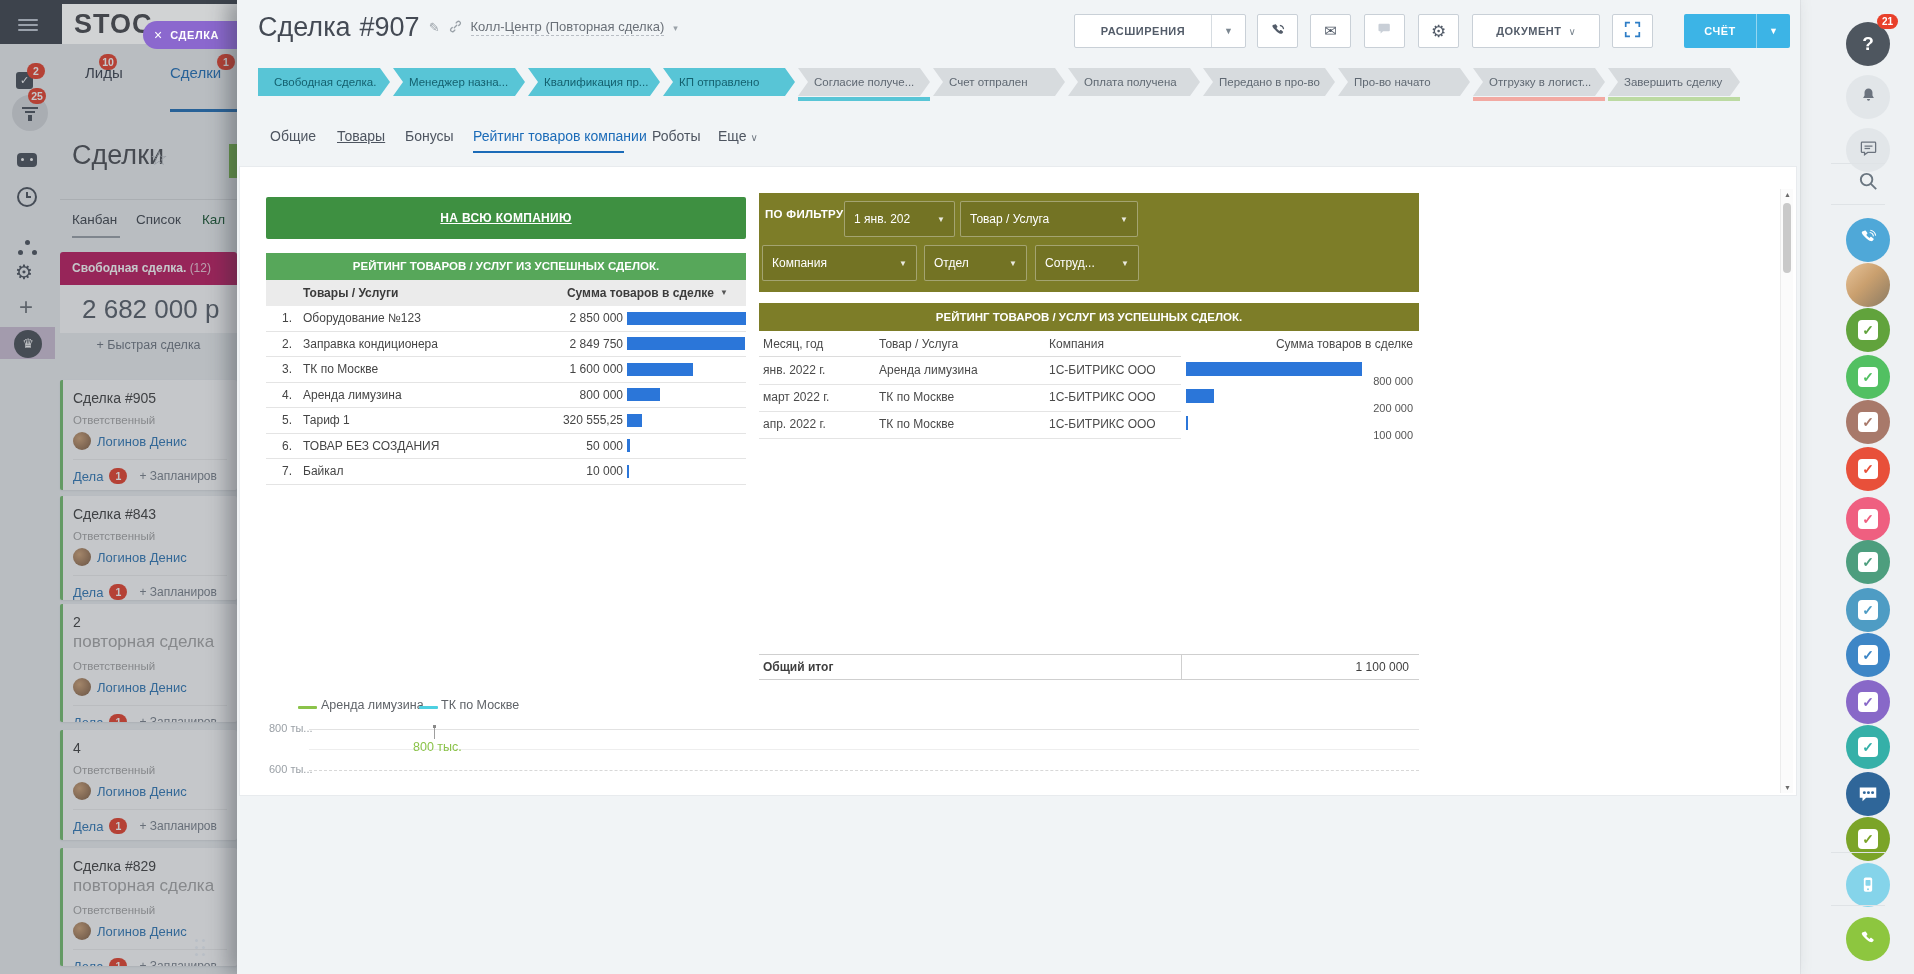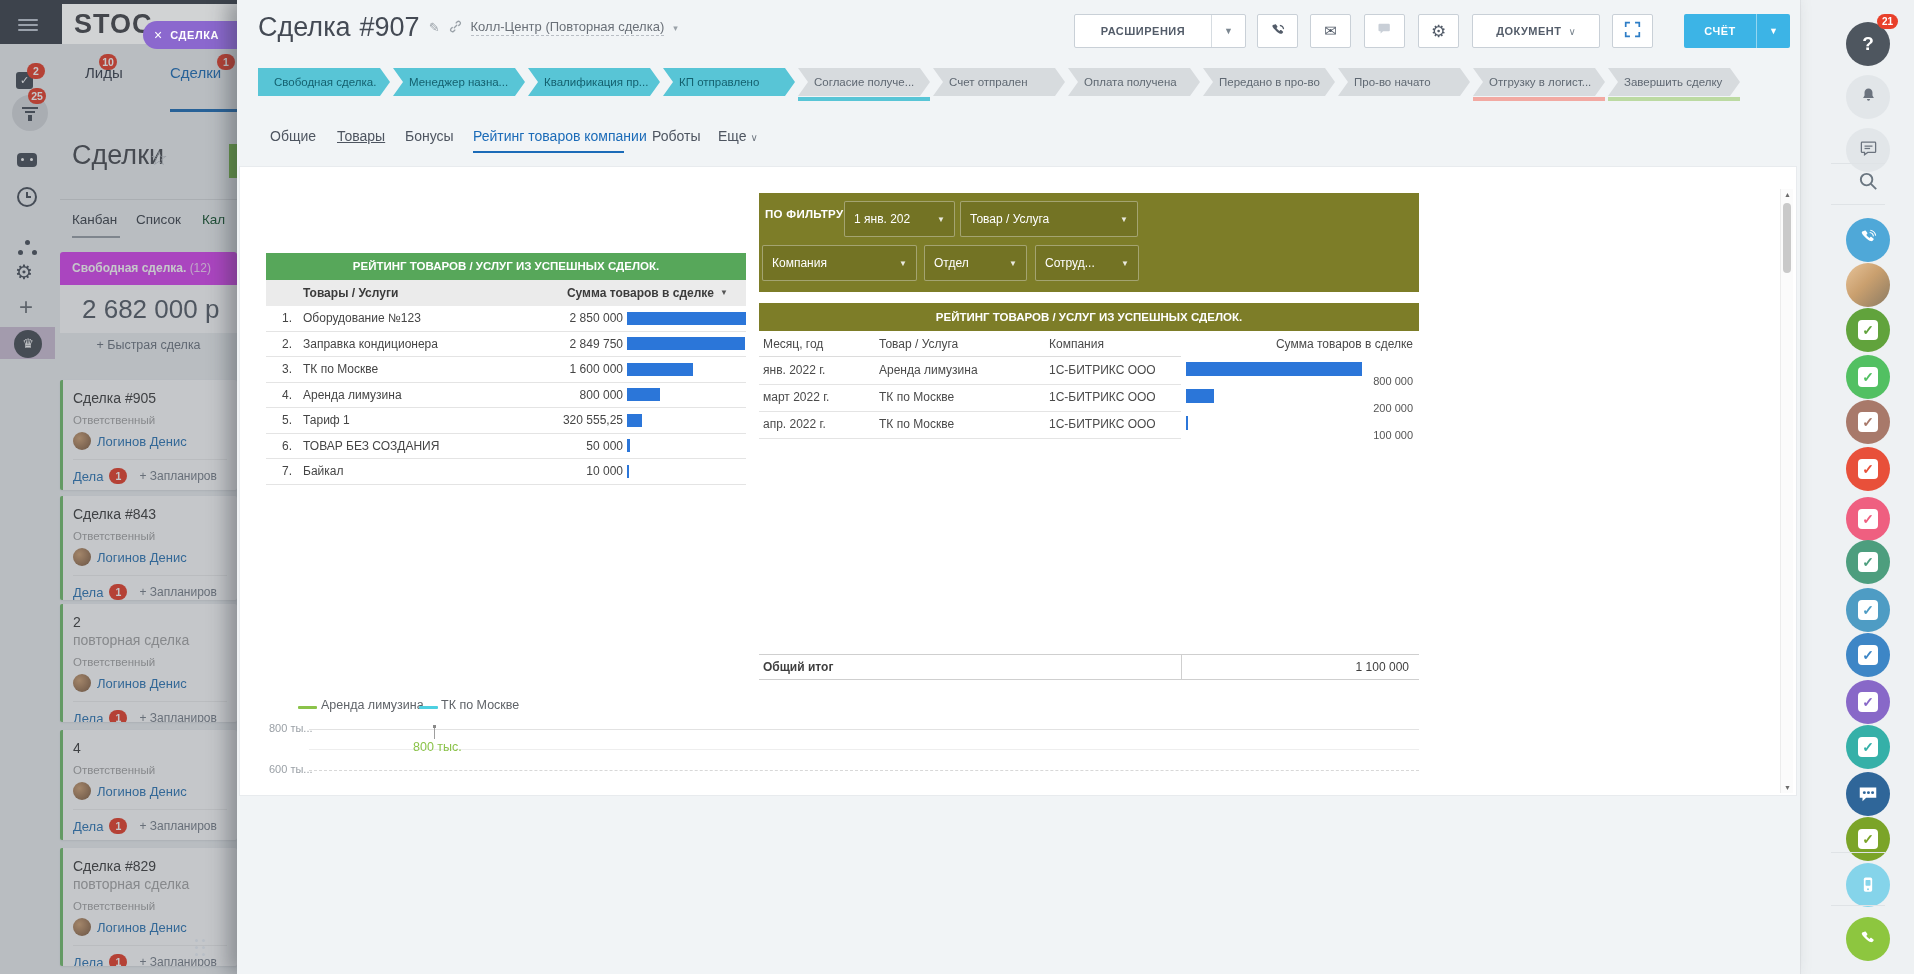--- a/index.html
+++ b/index.html
@@ -9,29 +9,29 @@
 
   
   .bg{position:absolute;left:0;top:0;width:237px;height:974px;background:#eef1f3;overflow:hidden;}
   .topbar{position:absolute;left:0;top:0;width:237px;height:44px;background:#3d434c;}
   .hline{position:absolute;width:20px;height:2px;background:#9aa1ab;border-radius:1px;}
   .logo{position:absolute;left:62px;top:4px;width:175px;height:40px;background:#d1d3d4;overflow:hidden;}
   .logo span{font-size:27px;font-weight:bold;color:#43464c;line-height:40px;padding-left:12px;letter-spacing:1px;}
   .redbadge{position:absolute;background:#e8402a;color:#fff;border-radius:9px;font-size:10.5px;font-weight:bold;
             min-width:18px;height:16px;line-height:16px;text-align:center;padding:0 3px;box-sizing:border-box;z-index:2;}
   .navtab{position:absolute;top:64px;font-size:15px;color:#3a414d;}
-  .kanhead{position:absolute;left:60px;top:252px;width:177px;height:33px;background:#d946ef;border-radius:3px 3px 0 0;
+  .kanhead{position:absolute;left:60px;top:252px;width:177px;height:33px;background:#be185d;border-radius:3px 3px 0 0;
            color:#fff;font-size:12px;font-weight:bold;line-height:33px;padding-left:12px;box-sizing:border-box;white-space:nowrap;overflow:hidden;}
   .sumcard{position:absolute;left:60px;top:285px;width:177px;height:48px;background:#fff;overflow:hidden;}
   .sumcard span{font-size:26px;font-weight:300;color:#565e68;line-height:48px;padding-left:22px;white-space:nowrap;margin-top:39px;}
   .quick{position:absolute;left:60px;top:338px;width:177px;text-align:center;font-size:12.5px;color:#6e7680;}
   .card{position:absolute;left:60px;width:177px;background:#fff;border-left:3px solid #74bf6d;border-radius:2px;
         box-sizing:border-box;padding:10px 10px 0 10px;overflow:hidden;box-shadow:0 1px 2px rgba(0,0,0,.08);}
   .card .t{font-size:14px;color:#3f3f3f;margin-bottom:2px;white-space:nowrap;}
-  .card .s{font-size:14px;color:#a6a6a6;white-space:nowrap;}
+  .card .s{font-size:17px;color:#a6a6a6;white-space:nowrap;}
   .card .r{font-size:11.5px;color:#a6a6a6;margin-top:8px;}
   .card .prow{display:flex;align-items:center;gap:6px;margin-top:6px;}
   .card .av{width:18px;height:18px;border-radius:50%;background:radial-gradient(circle at 35% 35%,#cfa276,#7d5b41);flex:0 0 18px;}
   .card .pn{font-size:13px;color:#2e77b6;white-space:nowrap;}
   .card .brow{display:flex;align-items:center;gap:6px;margin-top:9px;border-top:1px solid #efefef;padding-top:8px;white-space:nowrap;}
   .card .acts{font-size:13px;color:#2e77b6;}
   .card .plan{font-size:12px;color:#7a828c;margin-left:6px;}
   .railglyph{position:absolute;color:#4a515b;}
   .overlay{position:absolute;left:0;top:44px;width:237px;height:930px;background:rgba(62,70,80,.30);z-index:5;}
 
@@ -356,20 +356,21 @@
     <div class="tab" style="left:33px;">Общие</div>
     <div class="tab" style="left:100px;text-decoration:underline;">Товары</div>
     <div class="tab" style="left:168px;">Бонусы</div>
     <div class="tab active" style="left:236px;">Рейтинг товаров компании</div>
     <div class="ab" style="left:236px;top:151px;width:151px;height:2px;background:#1b6bb8;"></div>
     <div class="tab" style="left:415px;">Роботы</div>
     <div class="tab" style="left:481px;"><span>Еще</span> <span style="font-size:10px;color:#707780;">∨</span></div>
 
     <div class="content">
 
+      <div class="gbtn"><span>НА ВСЮ КОМПАНИЮ</span></div>
       <div class="lthead">РЕЙТИНГ ТОВАРОВ / УСЛУГ ИЗ УСПЕШНЫХ СДЕЛОК.</div>
       <div class="lcolh">
         <span class="c1">Товары / Услуги</span>
         <span class="c2">Сумма товаров в сделке</span>
         <span class="sort">▼</span>
       </div>
       <div class="lrows">
         <div class="lrow">
             <span class="num">1.</span>
             <span class="nm">Оборудование №123</span>

